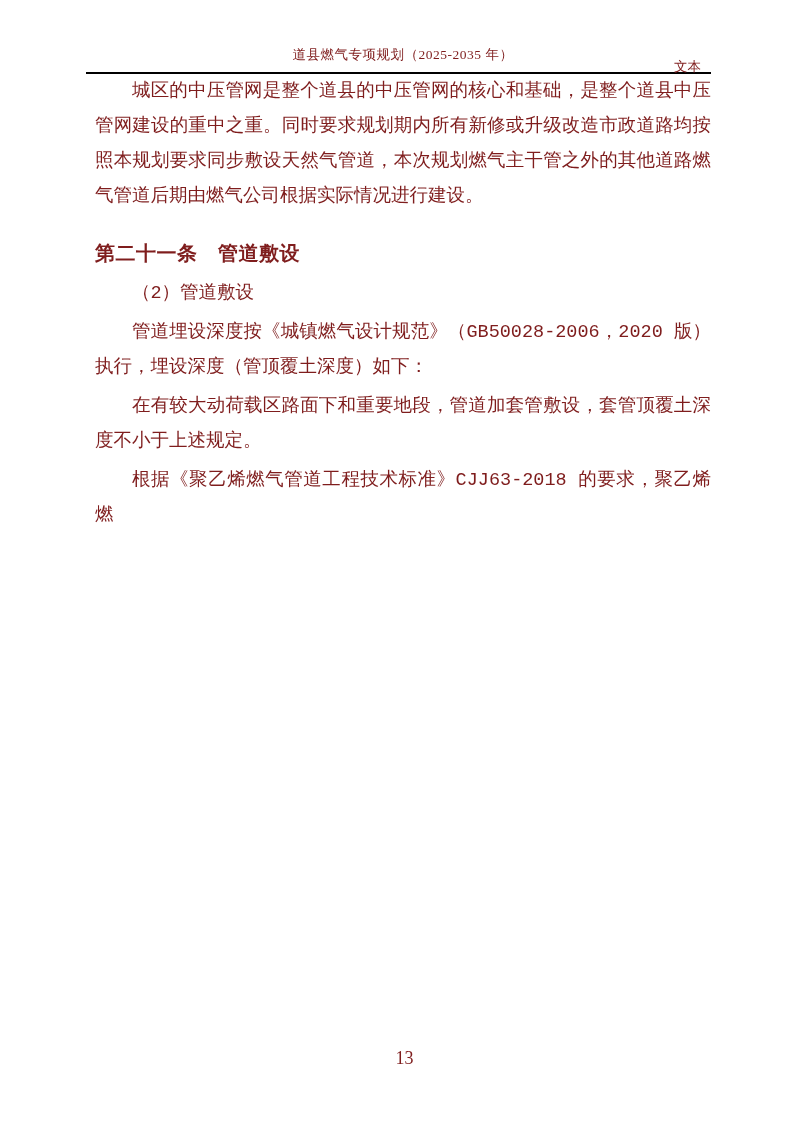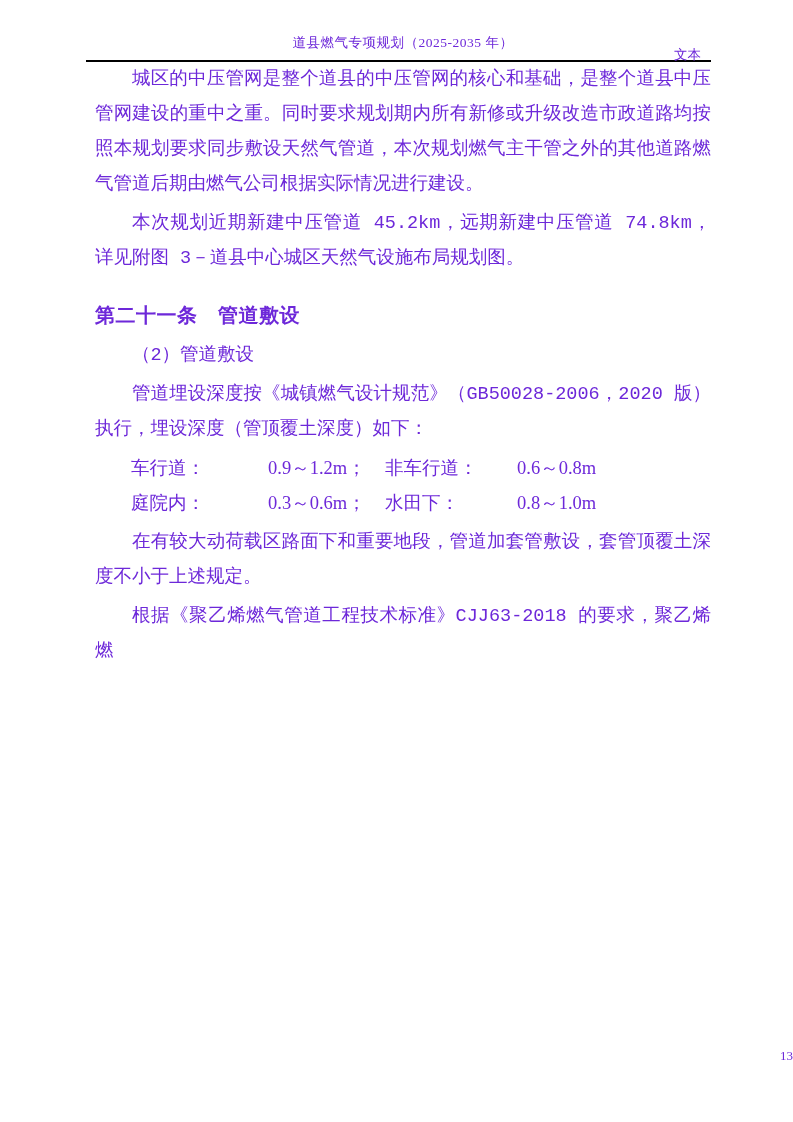--- a/index.html
+++ b/index.html
@@ -7,22 +7,22 @@
     padding: 0;
     background: #ffffff;
   }
   .page {
     position: relative;
     width: 793px;
     height: 1122px;
     margin: 0 auto;
     background: #ffffff;
     box-sizing: border-box;
-    padding: 34px 82px 0 95px;
-    color: #6d28d9;
+    padding: 46px 82px 0 95px;
+    color: #7f1d1d;
     font-family: "Liberation Serif", "DejaVu Serif", serif;
     overflow: hidden;
   }
   .doc-header {
     position: relative;
     height: 18px;
     line-height: 18px;
     font-size: 13.5px;
   }
   .doc-header .center-title {
@@ -70,55 +70,40 @@
   }
   .depth-row .c1 { width: 137px; }
   .depth-row .c2 { width: 117px; }
   .depth-row .c3 { width: 132px; }
   .depth-row .c4 { flex: 1; }
   .page-number {
     position: absolute;
     left: 16px;
     right: 0;
     top: 1048px;
-    text-align: right;
-    font-size: 13px;
+    text-align: center;
+    font-size: 18px;
   }
 </style>
 </head>
 <body>
 
 <div class="page">
 
   <div class="doc-header">
     <span class="center-title">道县燃气专项规划（2025-2035 年）</span>
     <span class="right-label">文本</span>
   </div>
   <div class="header-rule"></div>
 
   <p class="body-para">城区的中压管网是整个道县的中压管网的核心和基础，是整个道县中压管网建设的重中之重。同时要求规划期内所有新修或升级改造市政道路均按照本规划要求同步敷设天然气管道，本次规划燃气主干管之外的其他道路燃气管道后期由燃气公司根据实际情况进行建设。</p>
-  <p class="body-para">本次规划近期新建中压管道 45.2km，远期新建中压管道 74.8km，详见附图 3－道县中心城区天然气设施布局规划图。</p>
 
   <h1 class="article-heading second">第二十一条　管道敷设</h1>
   <p class="body-para">（2）管道敷设</p>
   <p class="body-para">管道埋设深度按《城镇燃气设计规范》（GB50028-2006，2020 版）执行，埋设深度（管顶覆土深度）如下：</p>
 
-  <div class="depth-table">
-    <div class="depth-row">
-      <span class="c1">车行道：</span>
-      <span class="c2">0.9～1.2m；</span>
-      <span class="c3">非车行道：</span>
-      <span class="c4">0.6～0.8m</span>
-    </div>
-    <div class="depth-row">
-      <span class="c1">庭院内：</span>
-      <span class="c2">0.3～0.6m；</span>
-      <span class="c3">水田下：</span>
-      <span class="c4">0.8～1.0m</span>
-    </div>
-  </div>
 
   <p class="body-para">在有较大动荷载区路面下和重要地段，管道加套管敷设，套管顶覆土深度不小于上述规定。</p>
   <p class="body-para">根据《聚乙烯燃气管道工程技术标准》CJJ63-2018 的要求，聚乙烯燃</p>
 
   <div class="page-number">13</div>
 
 </div>
 
 </body></html>

